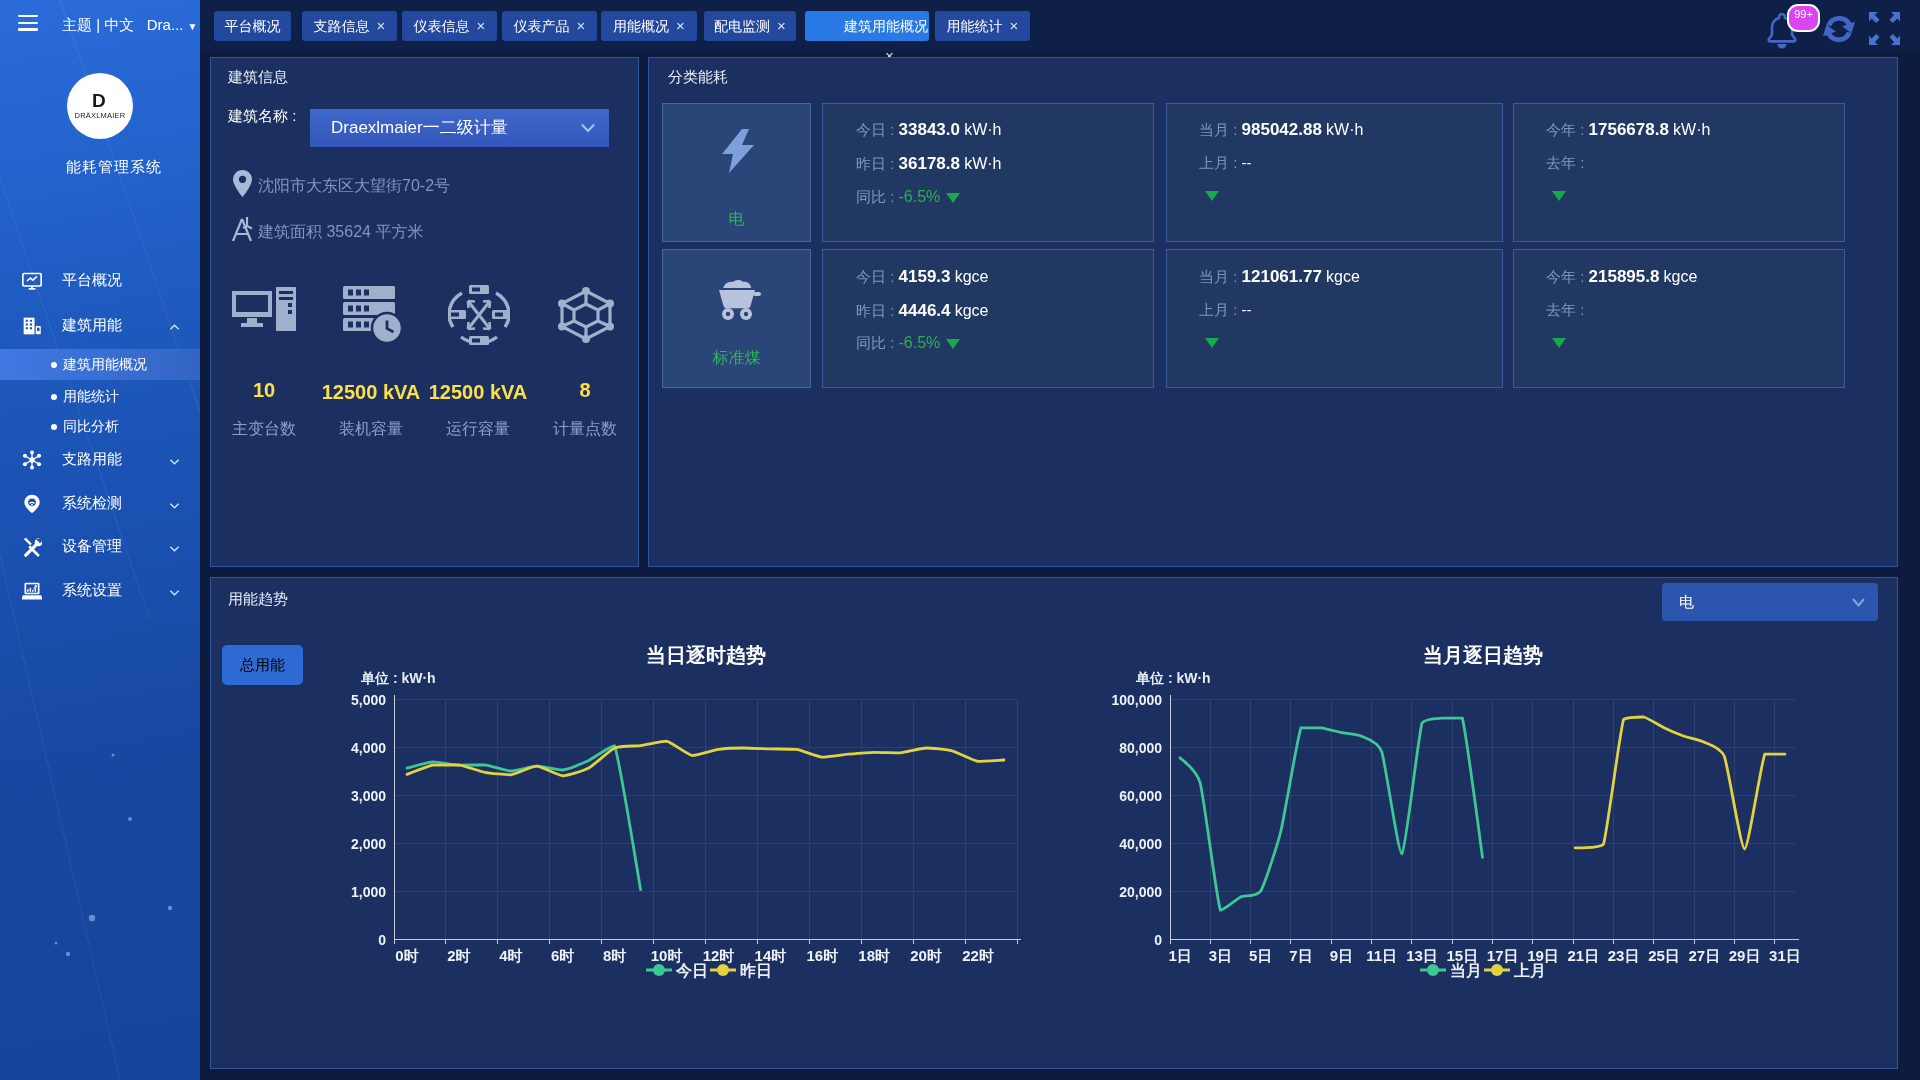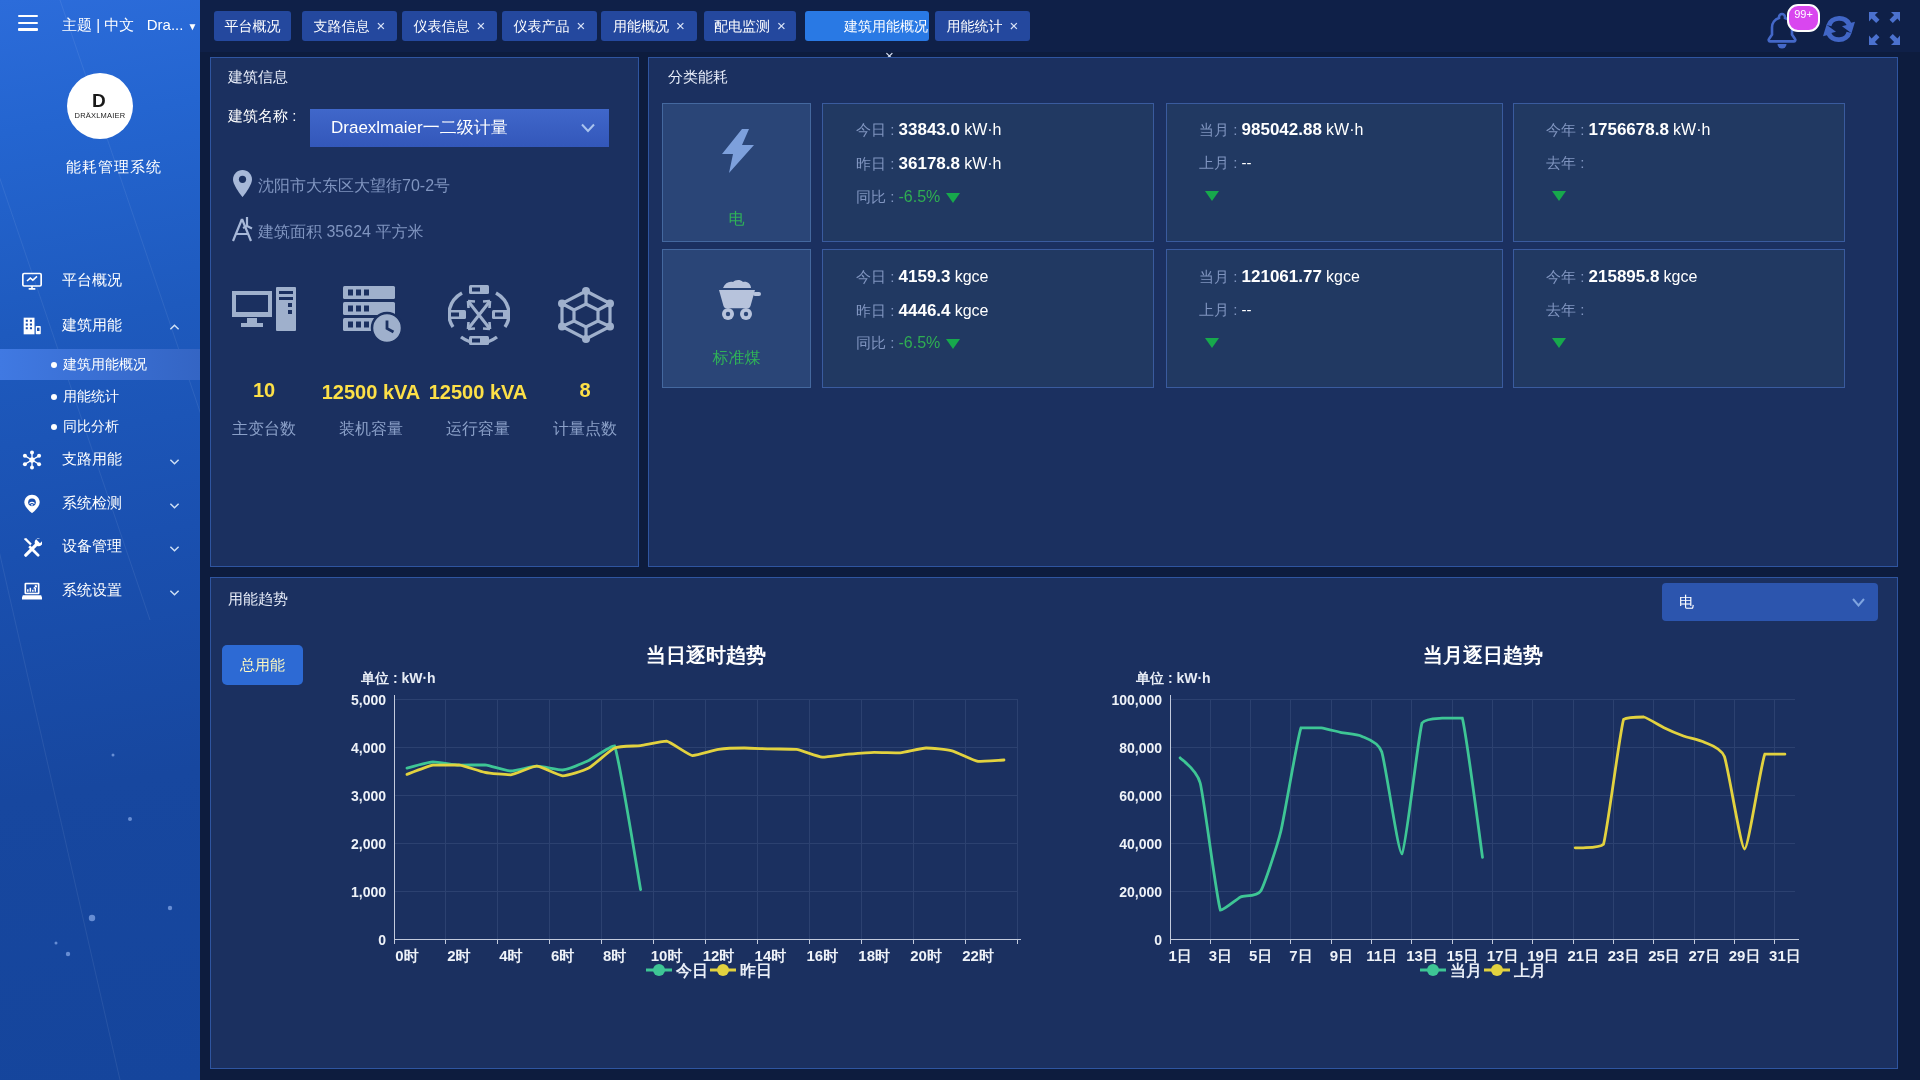--- a/index.html
+++ b/index.html
@@ -52,21 +52,21 @@
   .eline { position:absolute; font-size:15px; color:#8095c0; white-space:nowrap;}
   .eline b { color:#fff; font-size:17px; font-weight:600; }
   .eline .grn { color:#2fae52; font-size:16px; }
   .tri { display:inline-block; width:0; height:0; border-left:7px solid transparent; border-right:7px solid transparent;
      border-top:10px solid #17a94c; margin-left:6px; vertical-align:middle;}
   
   #trend-dd { left:1662px; top:583px; width:216px; height:38px; border-radius:4px; background:#2c55ae;
      color:#fff; font-size:15px; line-height:38px; padding-left:17px; z-index:3;}
   #trend-dd svg { position:absolute; right:13px; top:15px; }
   #btn-total { left:222px; top:645px; width:81px; height:40px; border-radius:5px; background:#2d6ad4;
-     color:#fef9c3; font-size:15px; line-height:40px; text-align:center; z-index:3;}
+     color:#000000; font-size:15px; line-height:40px; text-align:center; z-index:3;}
   #chart-svg { left:210px; top:577px; z-index:2; }
   
   .tricon { position:absolute; }
   #badge99 { left:1787px; top:4px; min-width:33px; height:28px; background:#d946ef; border:2px solid #fdfdfd;
      border-radius:11px; color:#fff; font-size:11px; line-height:16px; text-align:center; padding:0 4px; z-index:6;}
 </style>
 </head>
 <body>
 
 <div id="sidebar" class="abs">

